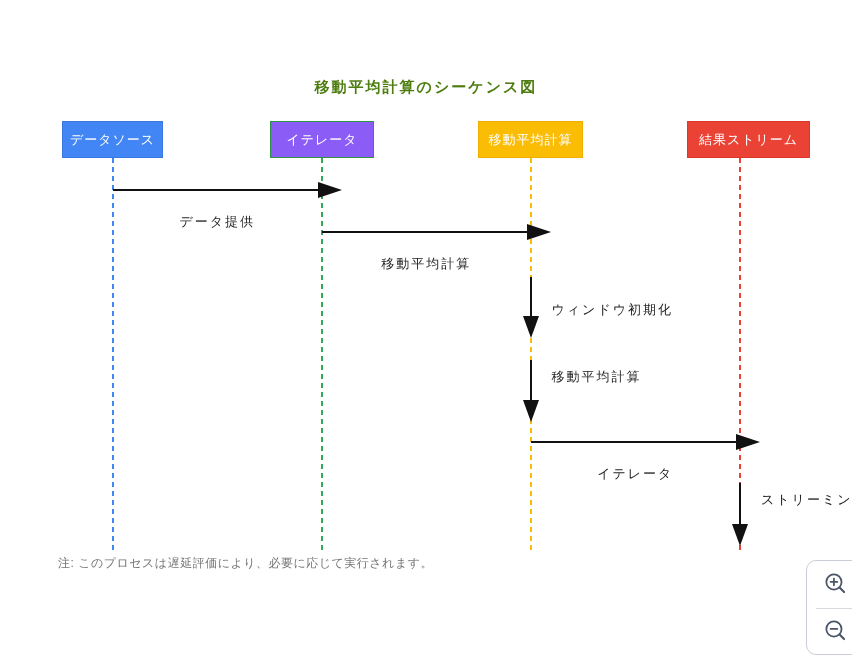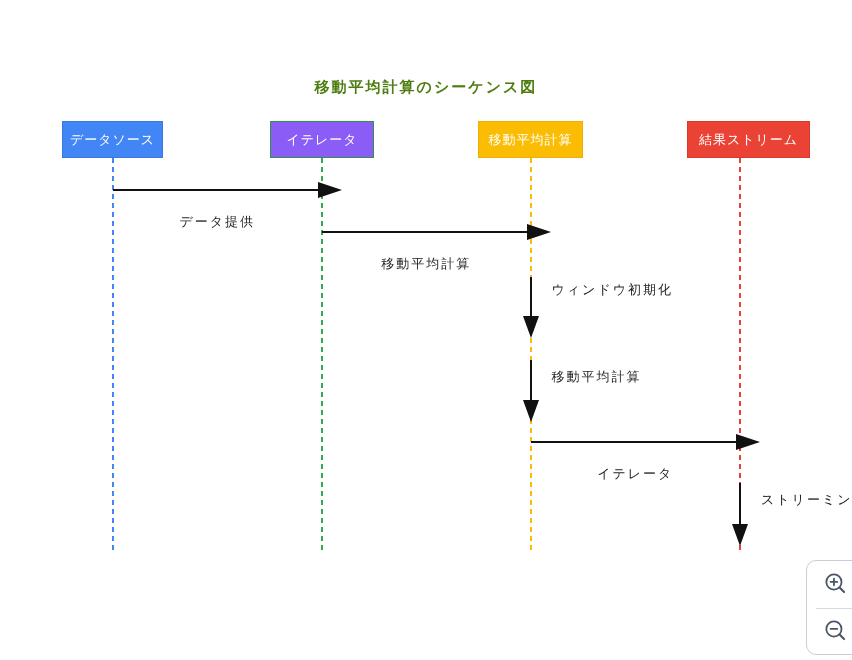--- a/index.html
+++ b/index.html
@@ -66,32 +66,33 @@
         <span>結果ストリーム</span>
       </div>
       <div class="msg-line-h" style="left: 112.5px; top: 189px; width: 207.5px;"></div>
       <div class="arrow-right" style="left: 318px; top: 182px;"></div>
       <div class="msg-label centered" style="left: 217.25px; top: 173px;">データ提供</div>
       <div class="msg-line-h" style="left: 322px; top: 231px; width: 206.5px;"></div>
       <div class="arrow-right" style="left: 526.5px; top: 224px;"></div>
       <div class="msg-label centered" style="left: 426.25px; top: 215px;">移動平均計算</div>
       <div class="msg-line-v" style="left: 529.5px; top: 277px; height: 39px;"></div>
       <div class="arrow-down" style="left: 522.5px; top: 316px;"></div>
-      <div class="msg-label" style="left: 551.5px; top: 281px;">ウィンドウ初期化</div>
+      <div class="msg-label" style="left: 551.5px; top: 301px;">ウィンドウ初期化</div>
       <div class="msg-line-v" style="left: 529.5px; top: 360px; height: 40px;"></div>
       <div class="arrow-down" style="left: 522.5px; top: 400px;"></div>
       <div class="msg-label" style="left: 551.5px; top: 368px;">移動平均計算</div>
       <div class="msg-line-h" style="left: 530.5px; top: 441px; width: 207.5px;"></div>
       <div class="arrow-right" style="left: 736px; top: 434px;"></div>
       <div class="msg-label centered" style="left: 635.25px; top: 425px;">イテレータ</div>
       <div class="msg-line-v" style="left: 739px; top: 483px; height: 41px;"></div>
       <div class="arrow-down" style="left: 732px; top: 524px;"></div>
       <div class="msg-label" style="left: 761px; top: 491px;">ストリーミング</div>
     </div>
 
+  <div class="note">注: このプロセスは遅延評価により、必要に応じて実行されます。</div>
 
   <div class="zoom-panel">
     <button class="zoom-btn in">
       <span>
         <svg width="25" height="25" viewBox="0 0 24 24" fill="none" stroke="#4A5568" stroke-width="1.7" stroke-linecap="round">
           <circle cx="10.5" cy="10.5" r="7.3"></circle>
           <line x1="15.9" y1="15.9" x2="20.2" y2="20.2" stroke-width="2"></line>
           <line x1="7.3" y1="10.5" x2="13.7" y2="10.5"></line>
           <line x1="10.5" y1="7.3" x2="10.5" y2="13.7"></line>
         </svg>

